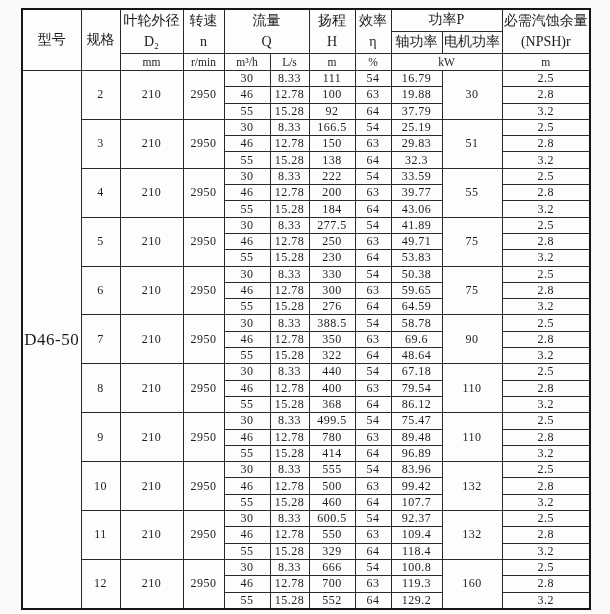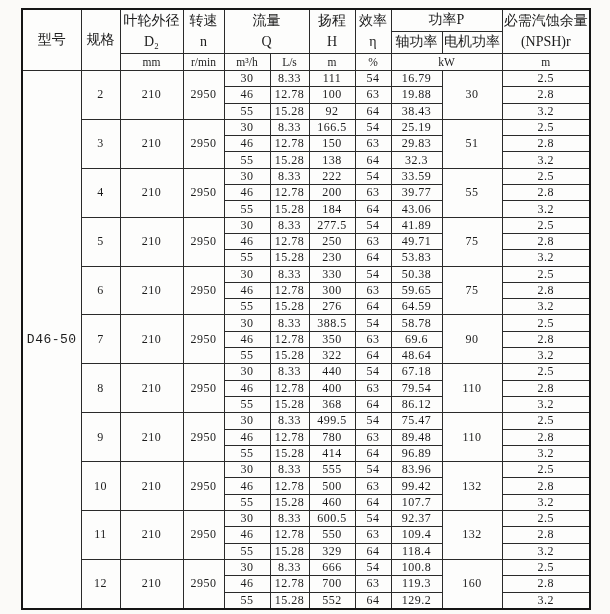--- a/index.html
+++ b/index.html
@@ -35,21 +35,21 @@
     height:16px;
     font-size:11.5px;
   }
   .hdr-row1 th, .hdr-row2 th{height:21px;}
   tbody td{
     height:15.3px;
     font-size:12px;
     line-height:15px;
     letter-spacing:0.5px;
   }
-  .model-cell{font-size:13px;letter-spacing:0.5px;font-family:Liberation Mono, monospace;}
+  .model-cell{font-size:17px;letter-spacing:0.5px;}
   .two-line{line-height:1.45;}
 </style>
 </head>
 <body>
 
 <table>
   <colgroup>
     <col style="width:59px">
       <col style="width:39px">
       <col style="width:63px">
@@ -127,21 +127,21 @@
         <td>100</td>
         <td>63</td>
         <td>19.88</td>
         <td>2.8</td>
       </tr>
       <tr>
         <td>55</td>
         <td>15.28</td>
         <td>92</td>
         <td>64</td>
-        <td>38.43</td>
+        <td>37.79</td>
         <td>3.2</td>
       </tr>
       <tr>
         <td rowspan="3">3</td>
         <td rowspan="3">210</td>
         <td rowspan="3">2950</td>
         <td>30</td>
         <td>8.33</td>
         <td>166.5</td>
         <td>54</td>

